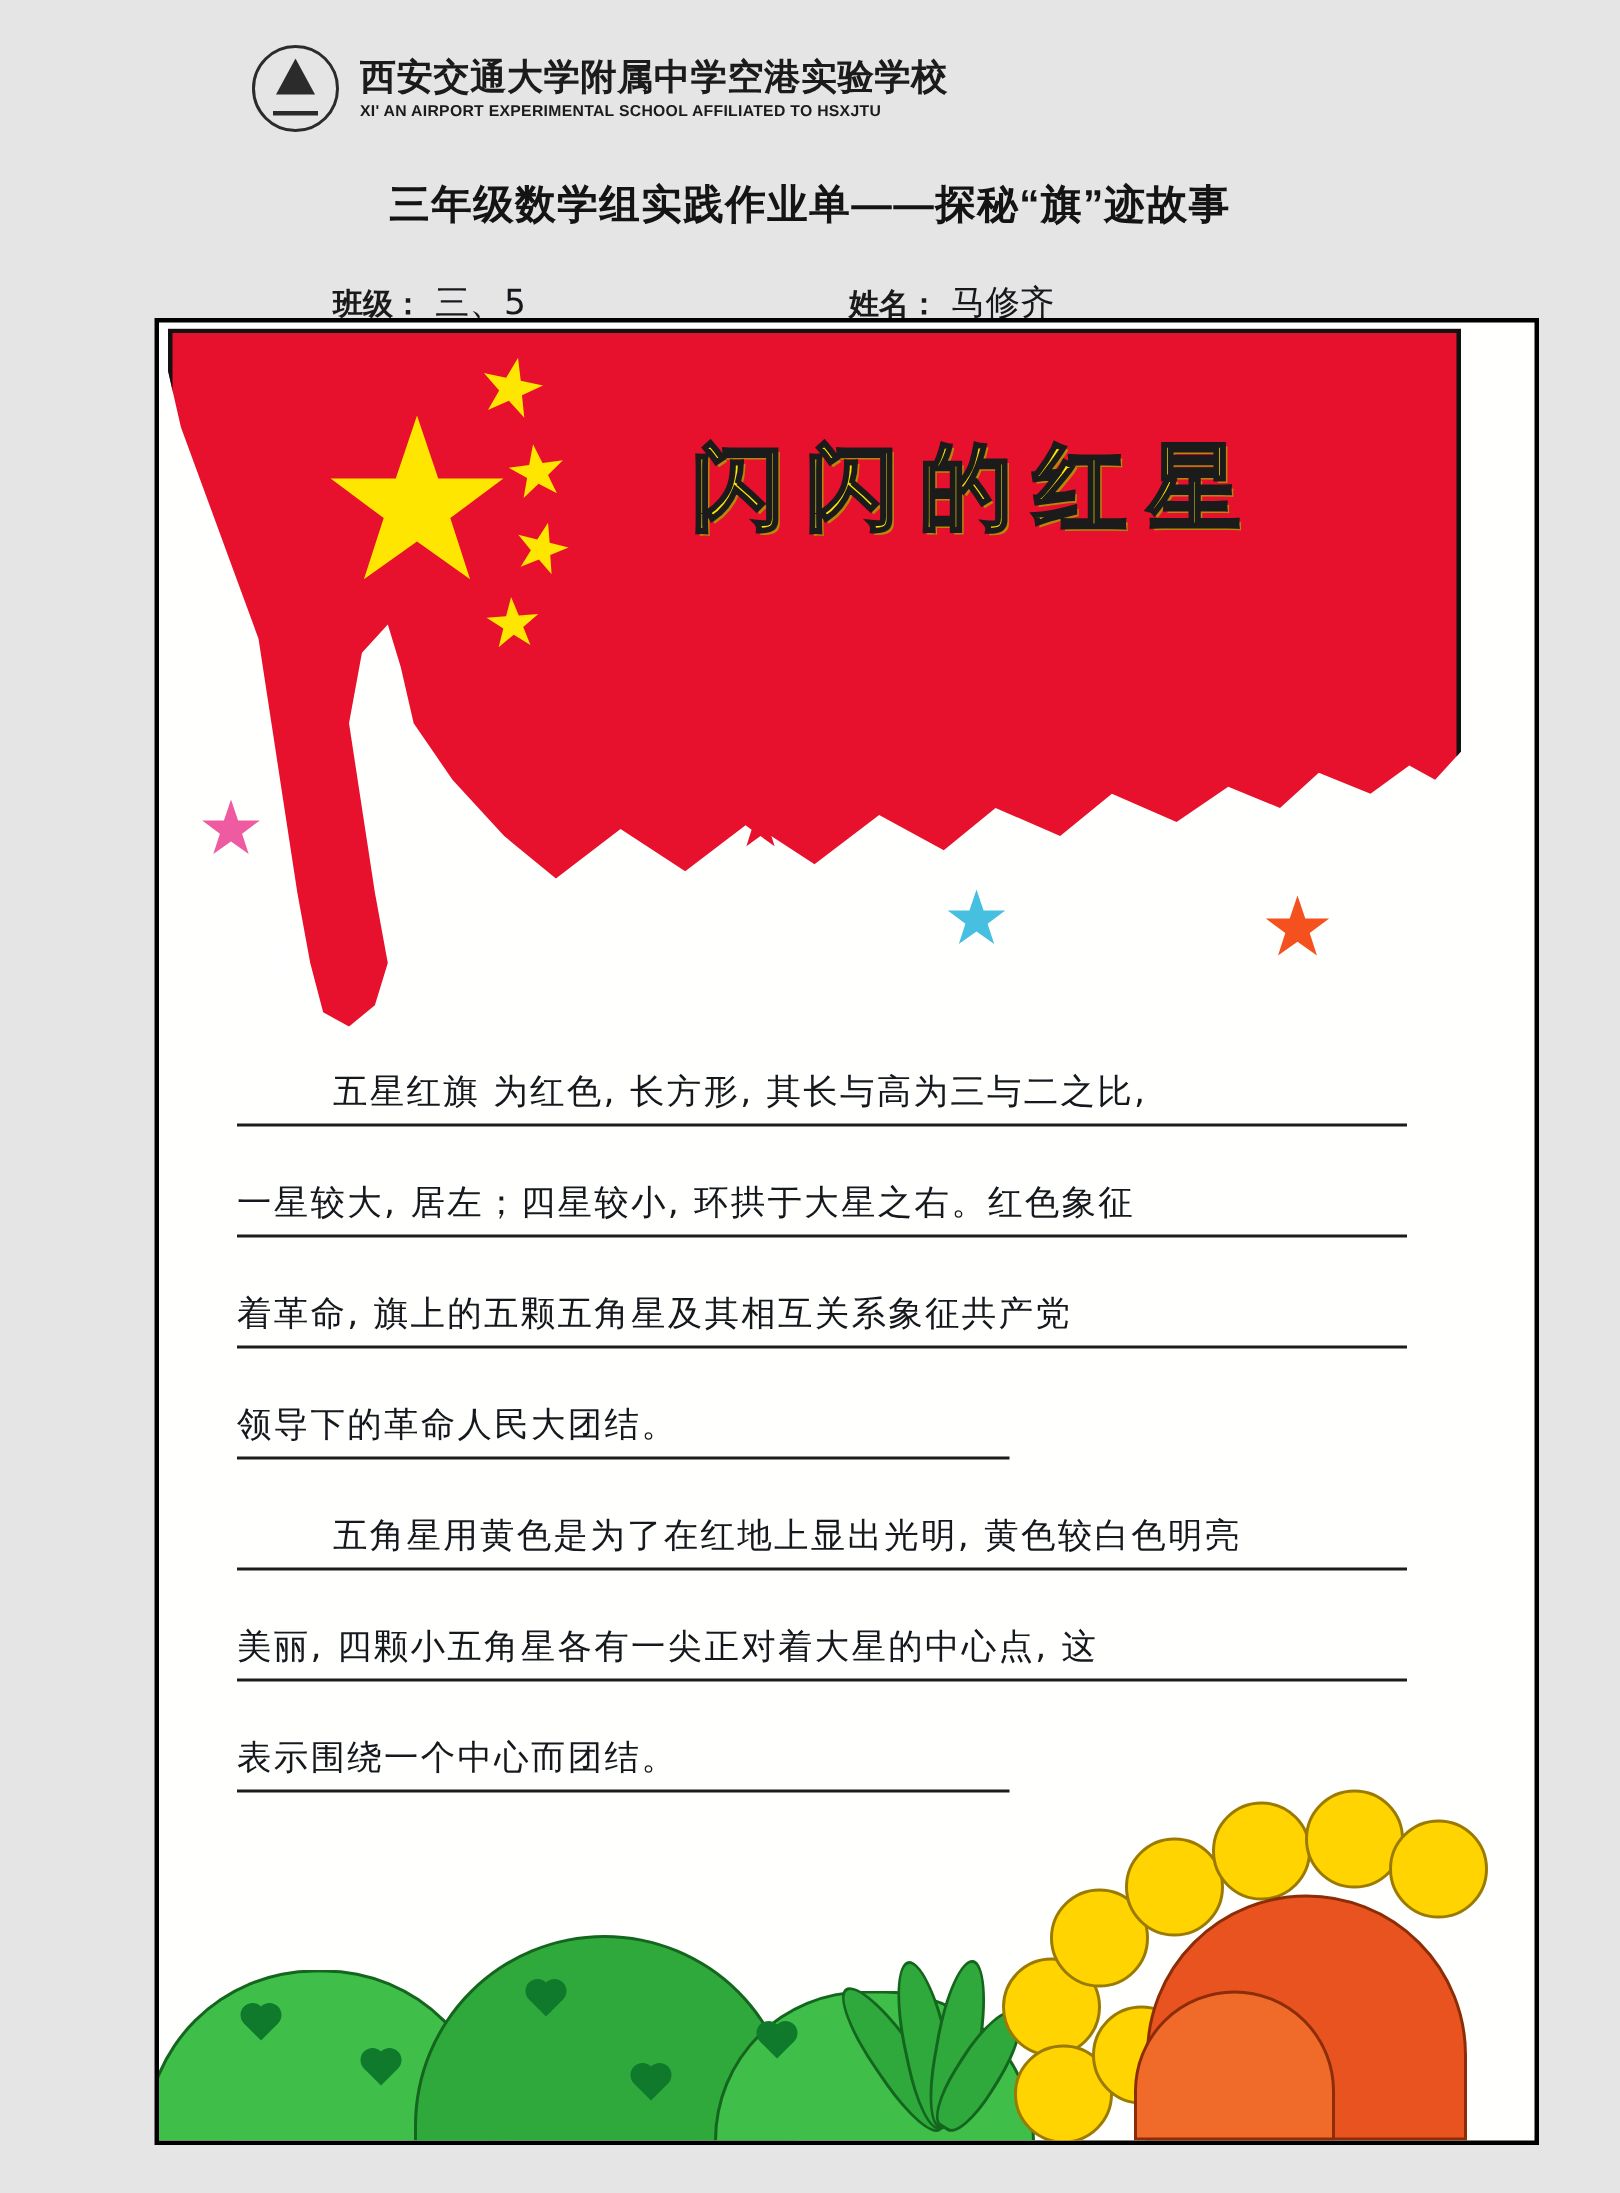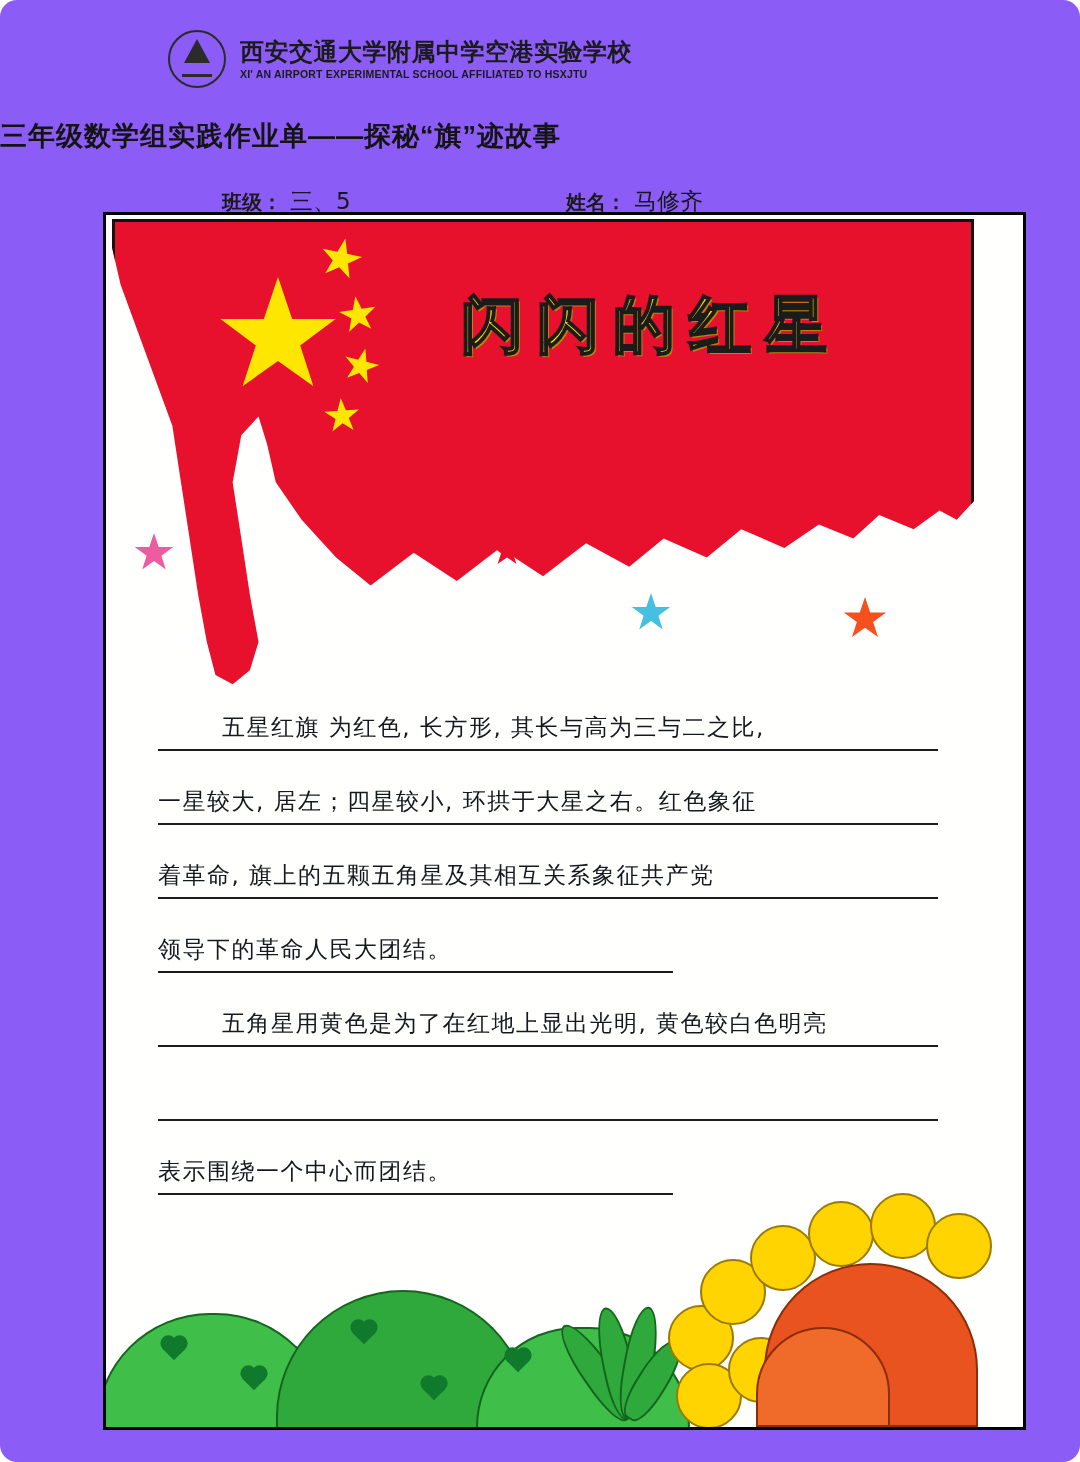--- a/index.html
+++ b/index.html
@@ -13,22 +13,21 @@
     font-family: "Liberation Sans", sans-serif;
     color: #1a1a1a;
     position: relative;
     overflow: hidden;
   }
 
   
   .sheet {
     position: absolute;
     inset: 0;
-    background: #8b5cf6;
-    border-radius: 17px;
+    background: #e5e5e5;
   }
   .school-header {
     position: absolute;
     top: 30px;
     left: 168px;
     display: flex;
     align-items: center;
     gap: 14px;
   }
   .school-logo {
@@ -74,20 +73,21 @@
     letter-spacing: 0.2px;
     color: #1b1b1b;
     margin-top: 3px;
   }
 
   .doc-title {
     position: absolute;
     top: 118px;
     left: 0;
     width: 1080px;
+    text-align: center;
     font-size: 27px;
     font-weight: bold;
     letter-spacing: 1px;
     color: #141414;
   }
 
   .fields {
     position: absolute;
     top: 186px;
     left: 0;
@@ -375,20 +375,21 @@
       </div>
       <div class="hline short">
         <div class="hand">领导下的革命人民大团结。</div>
         <div class="rule"></div>
       </div>
       <div class="hline">
         <div class="hand indent">五角星用黄色是为了在红地上显出光明, 黄色较白色明亮</div>
         <div class="rule"></div>
       </div>
       <div class="hline">
+        <div class="hand">美丽, 四颗小五角星各有一尖正对着大星的中心点, 这</div>
         <div class="rule"></div>
       </div>
       <div class="hline short">
         <div class="hand">表示围绕一个中心而团结。</div>
         <div class="rule"></div>
       </div>
     </div>
 
     <div class="scenery">
       <div class="hill h1"></div>

